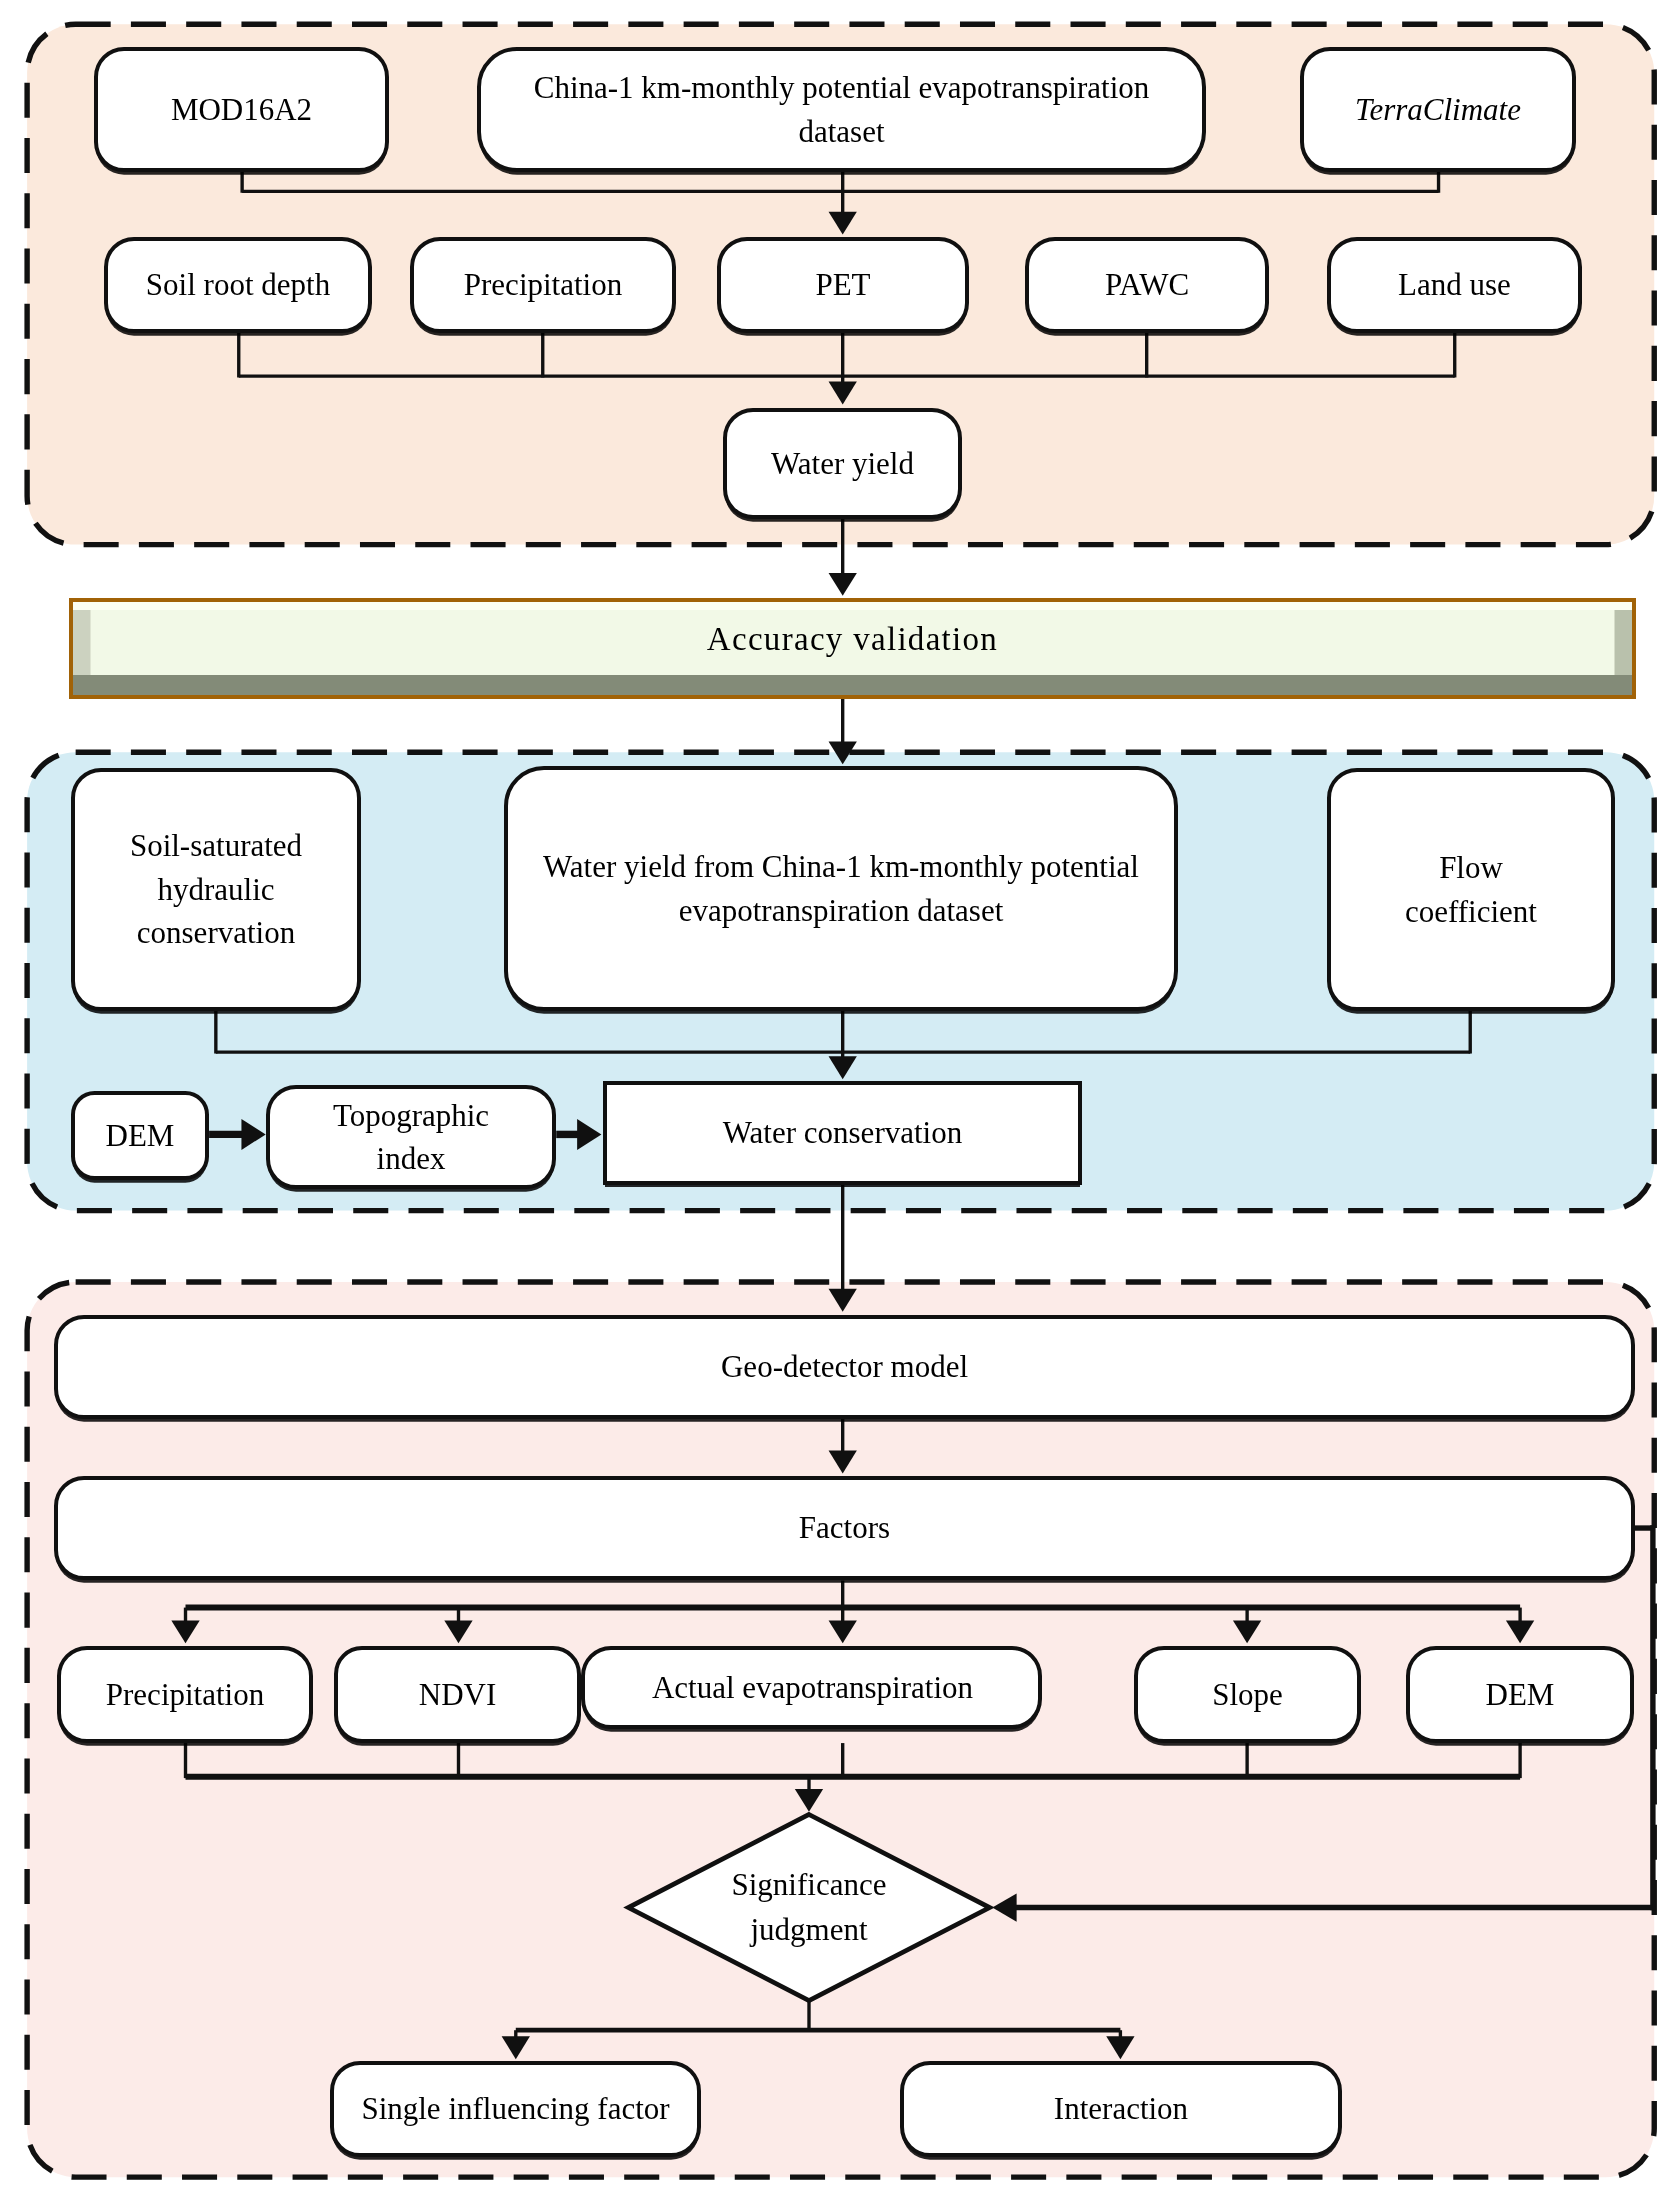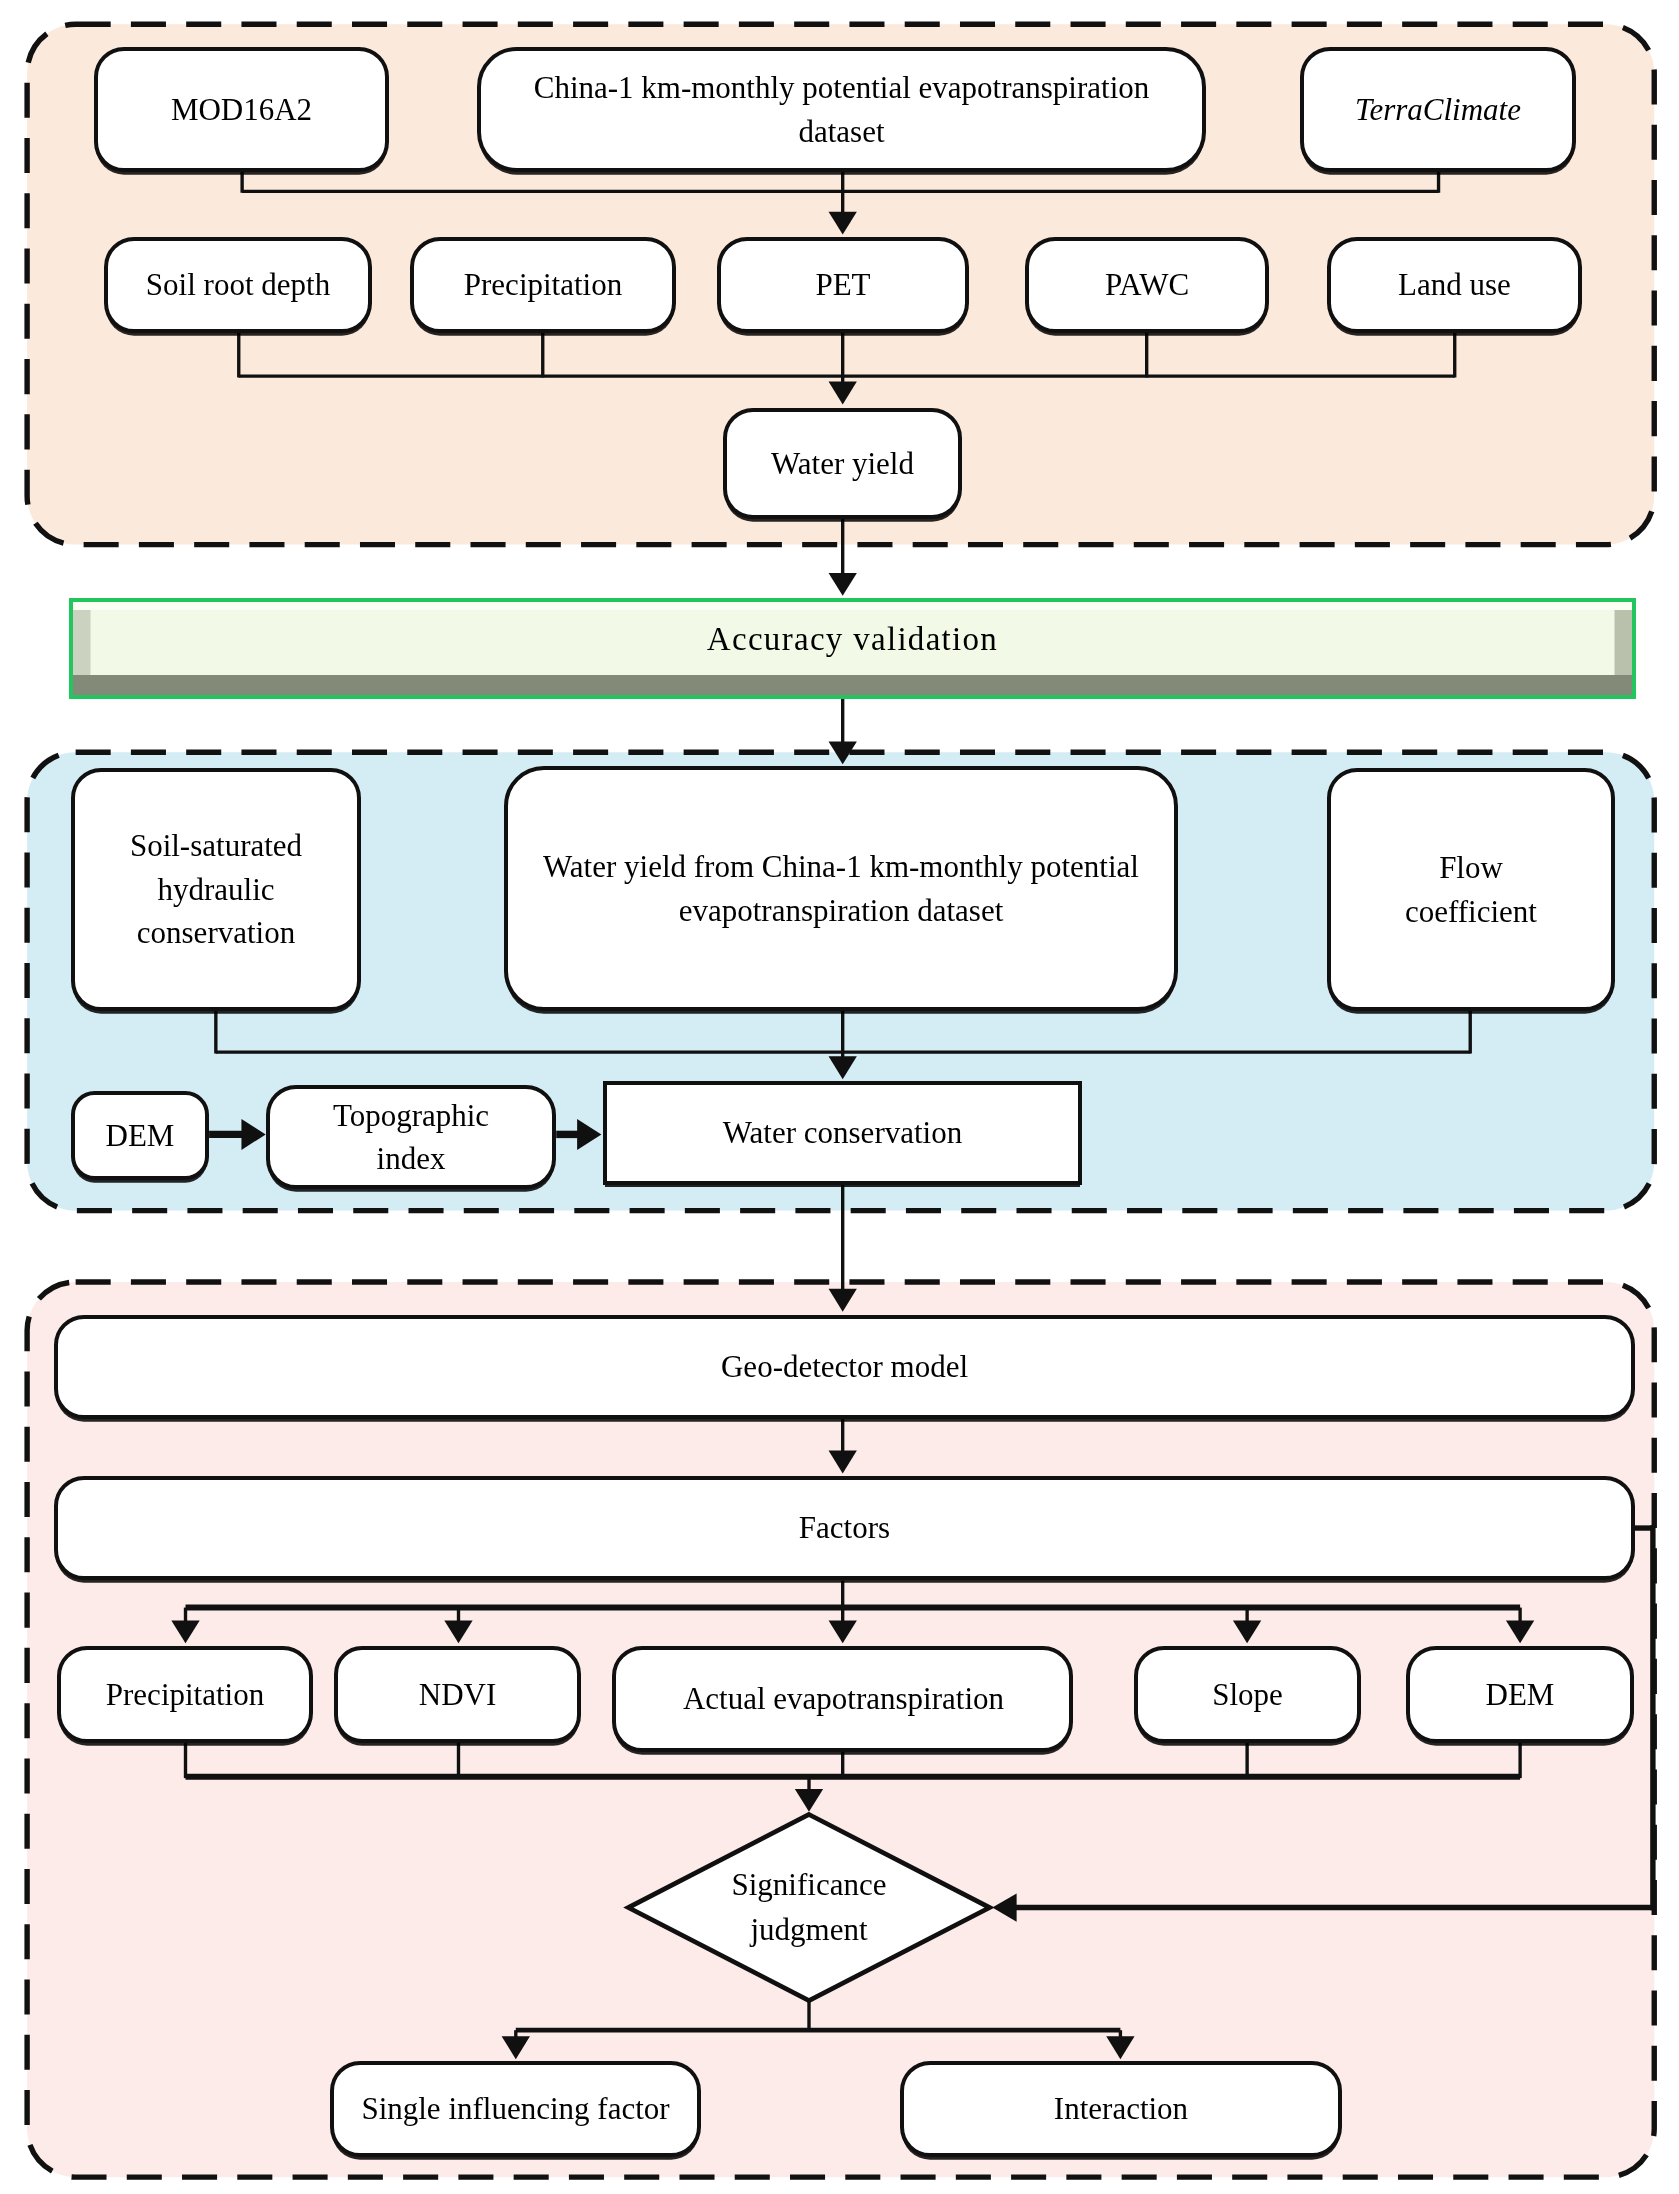--- a/index.html
+++ b/index.html
@@ -15,21 +15,21 @@
     display:flex;align-items:center;justify-content:center;
     text-align:center;font-size:31px;line-height:1.4;padding:0 15px;
     box-shadow:0 4.7px 0 -2px rgba(0,0,0,0.85);
   }
   .r60{border-radius:40px;}
   .r35{border-radius:23.6px;}
   .square{border-radius:0;box-shadow:0 4px 0 -2px rgba(0,0,0,0.85);}
   .pad-wide{padding:0 47px;}
   #validation-bar{
     position:absolute;left:69px;top:598px;width:1567px;height:101px;
-    box-sizing:border-box;background:#f2f9e7;border:4px solid #22c55e;
+    box-sizing:border-box;background:#f2f9e7;border:4px solid #a16207;
     box-shadow:
       inset 0 8px 0 #fbfef2,
       inset 0 -20px 0 #838b78,
       inset 17.5px 0 0 #ccd2c0,
       inset -17.5px 0 0 #b9c1ac;
     display:flex;align-items:center;justify-content:center;
     font-size:33px;padding-bottom:17.5px;letter-spacing:1.3px;
   }
   .diamond-label{
     position:absolute;left:674px;top:1846px;width:270px;height:124px;
@@ -151,21 +151,21 @@
 
   <div class="node r35" style="left:71px;top:1091px;width:138px;height:89px;">DEM</div>
   <div class="node" style="left:266px;top:1085px;width:290px;height:104px;padding:0 40px;">Topographic index</div>
   <div class="node square" style="left:603px;top:1081px;width:479px;height:104px;">Water conservation</div>
 
   <div class="node" style="left:54px;top:1315px;width:1581px;height:104px;">Geo-detector model</div>
   <div class="node" style="left:54px;top:1476px;width:1581px;height:104px;">Factors</div>
 
   <div class="node" style="left:57px;top:1646px;width:256px;height:97px;">Precipitation</div>
   <div class="node" style="left:334px;top:1646px;width:247px;height:97px;border-radius:28px;">NDVI</div>
-  <div class="node" style="left:612px;top:1646px;width:461px;height:106px;padding-left:17px;">Actual evapotranspiration</div>
+  <div class="node" style="left:581px;top:1646px;width:461px;height:83px;padding-left:17px;">Actual evapotranspiration</div>
   <div class="node" style="left:1134px;top:1646px;width:227px;height:97px;">Slope</div>
   <div class="node" style="left:1406px;top:1646px;width:228px;height:97px;">DEM</div>
 
   <div class="diamond-label">Significance judgment</div>
 
   <div class="node" style="left:330px;top:2061px;width:371px;height:96px;">Single influencing factor</div>
   <div class="node" style="left:900px;top:2061px;width:442px;height:96px;">Interaction</div>
 
 </div>
 

